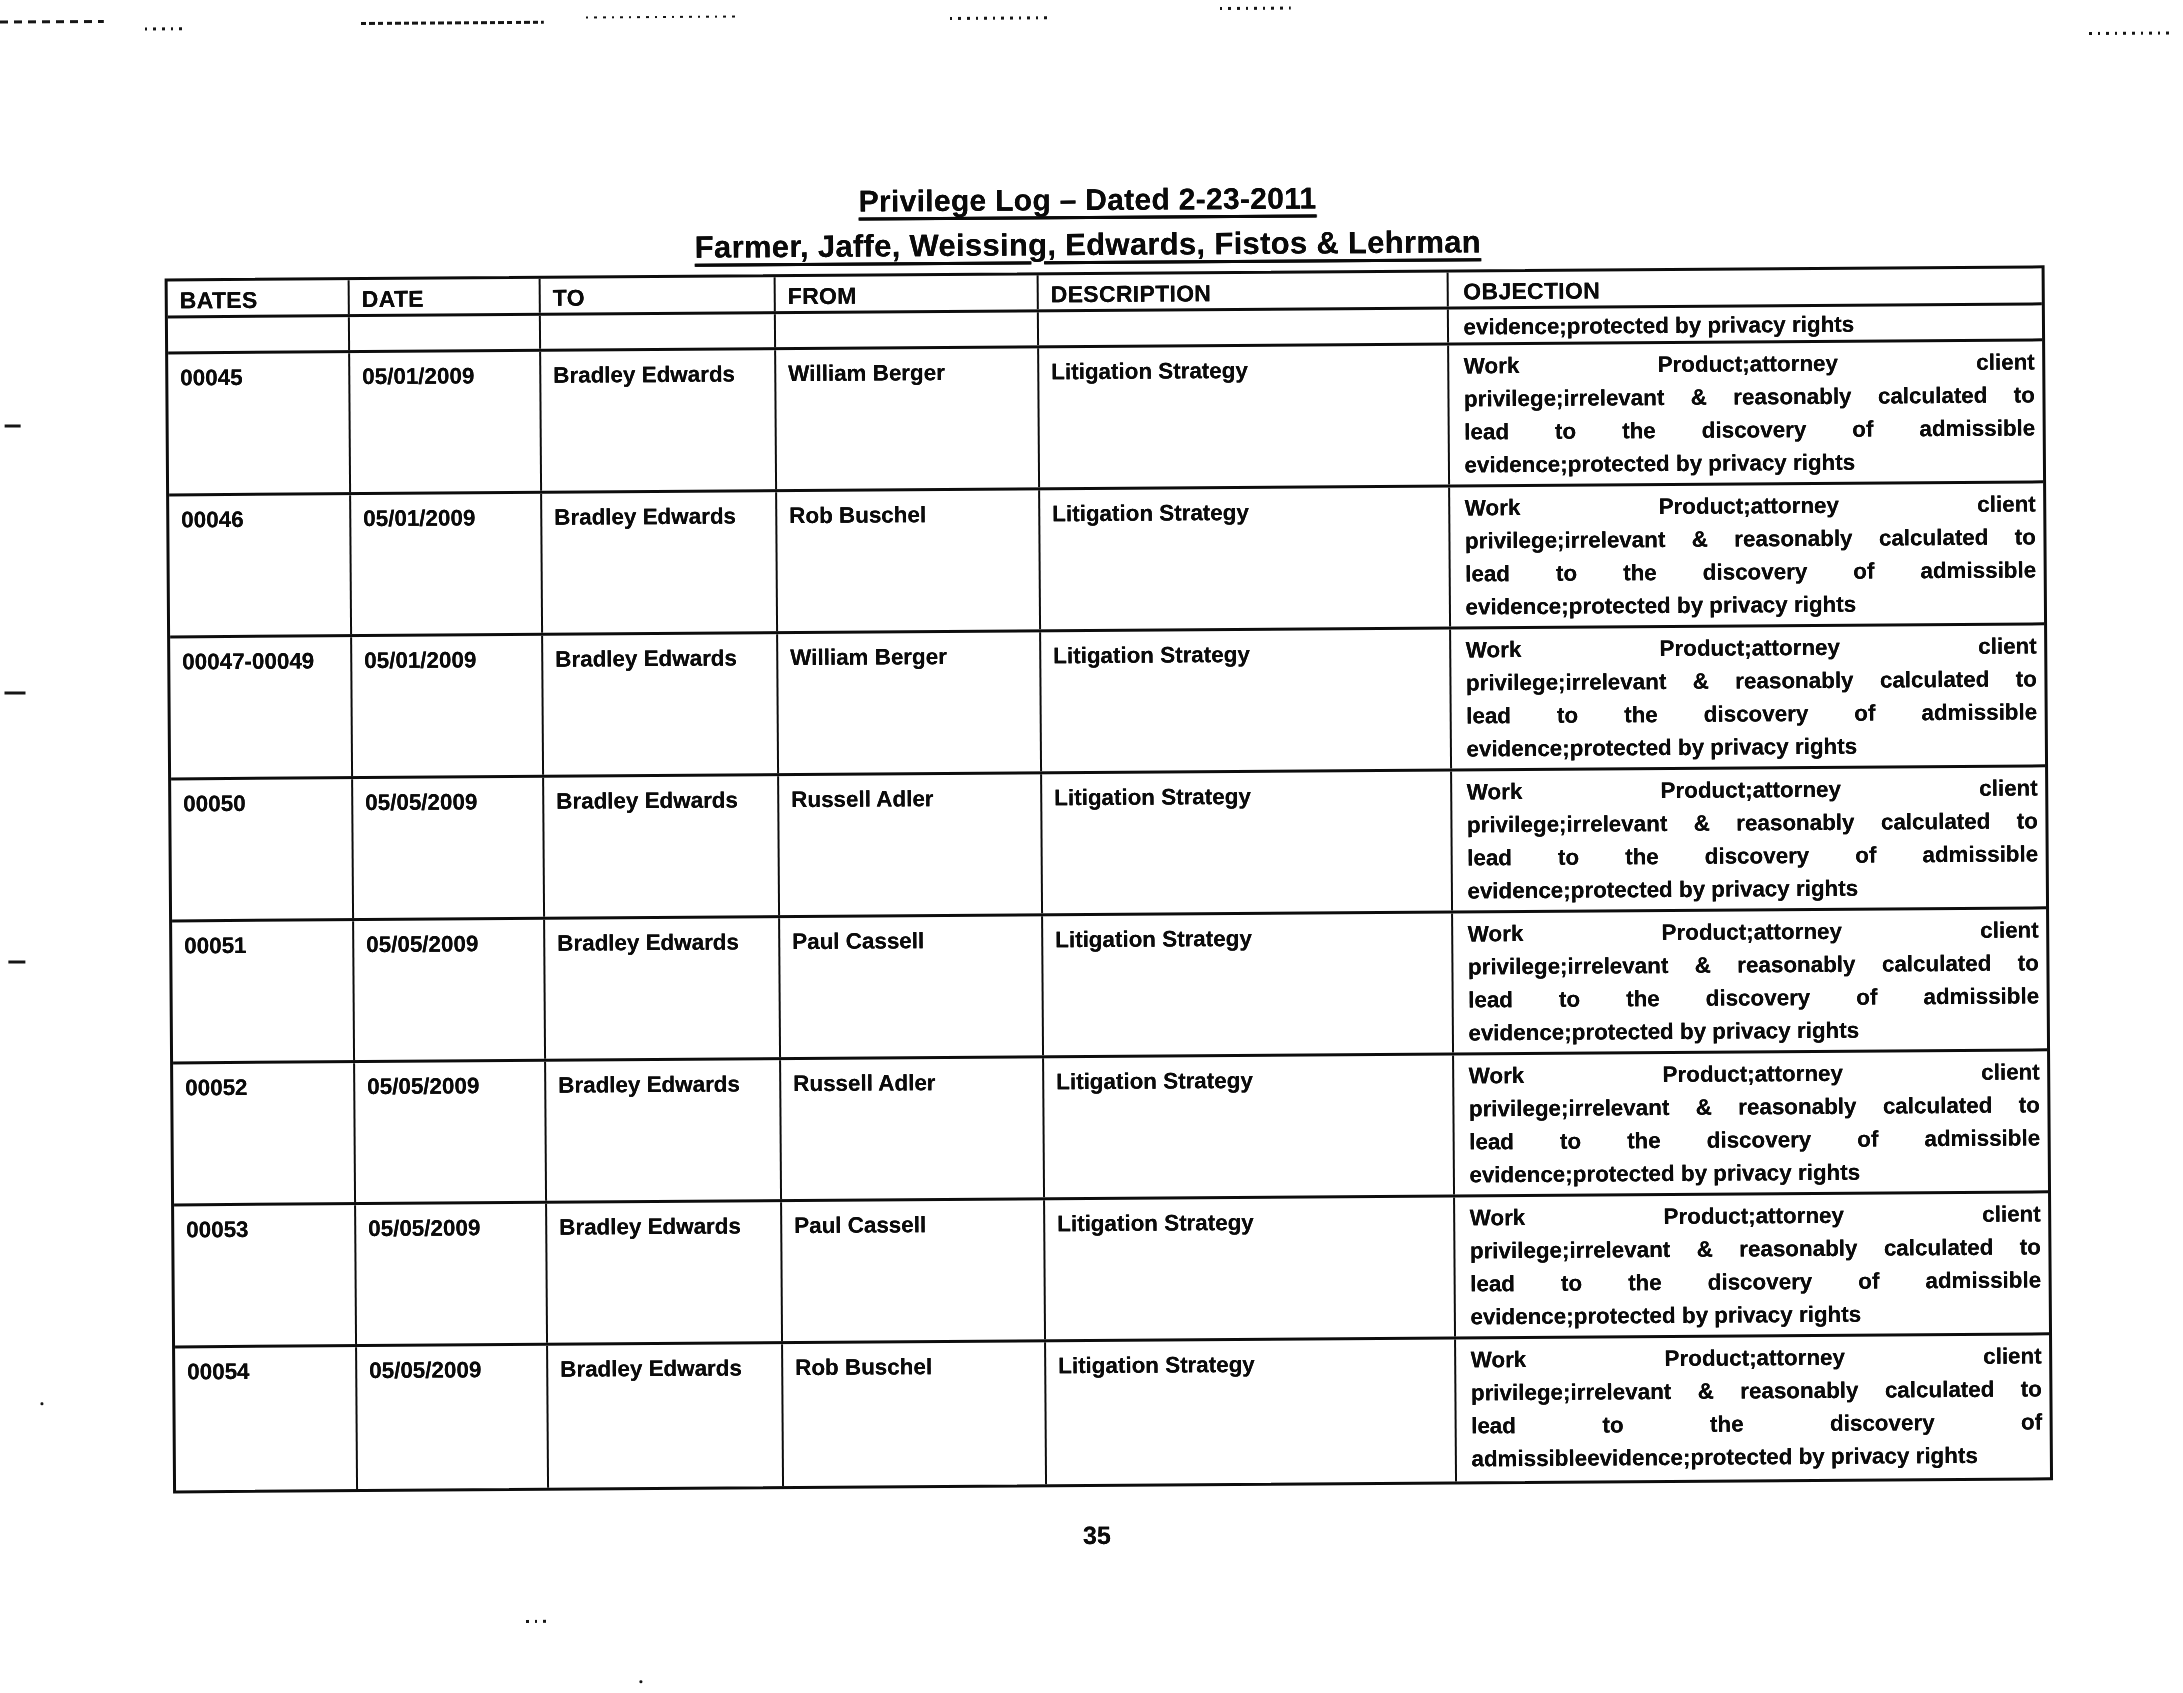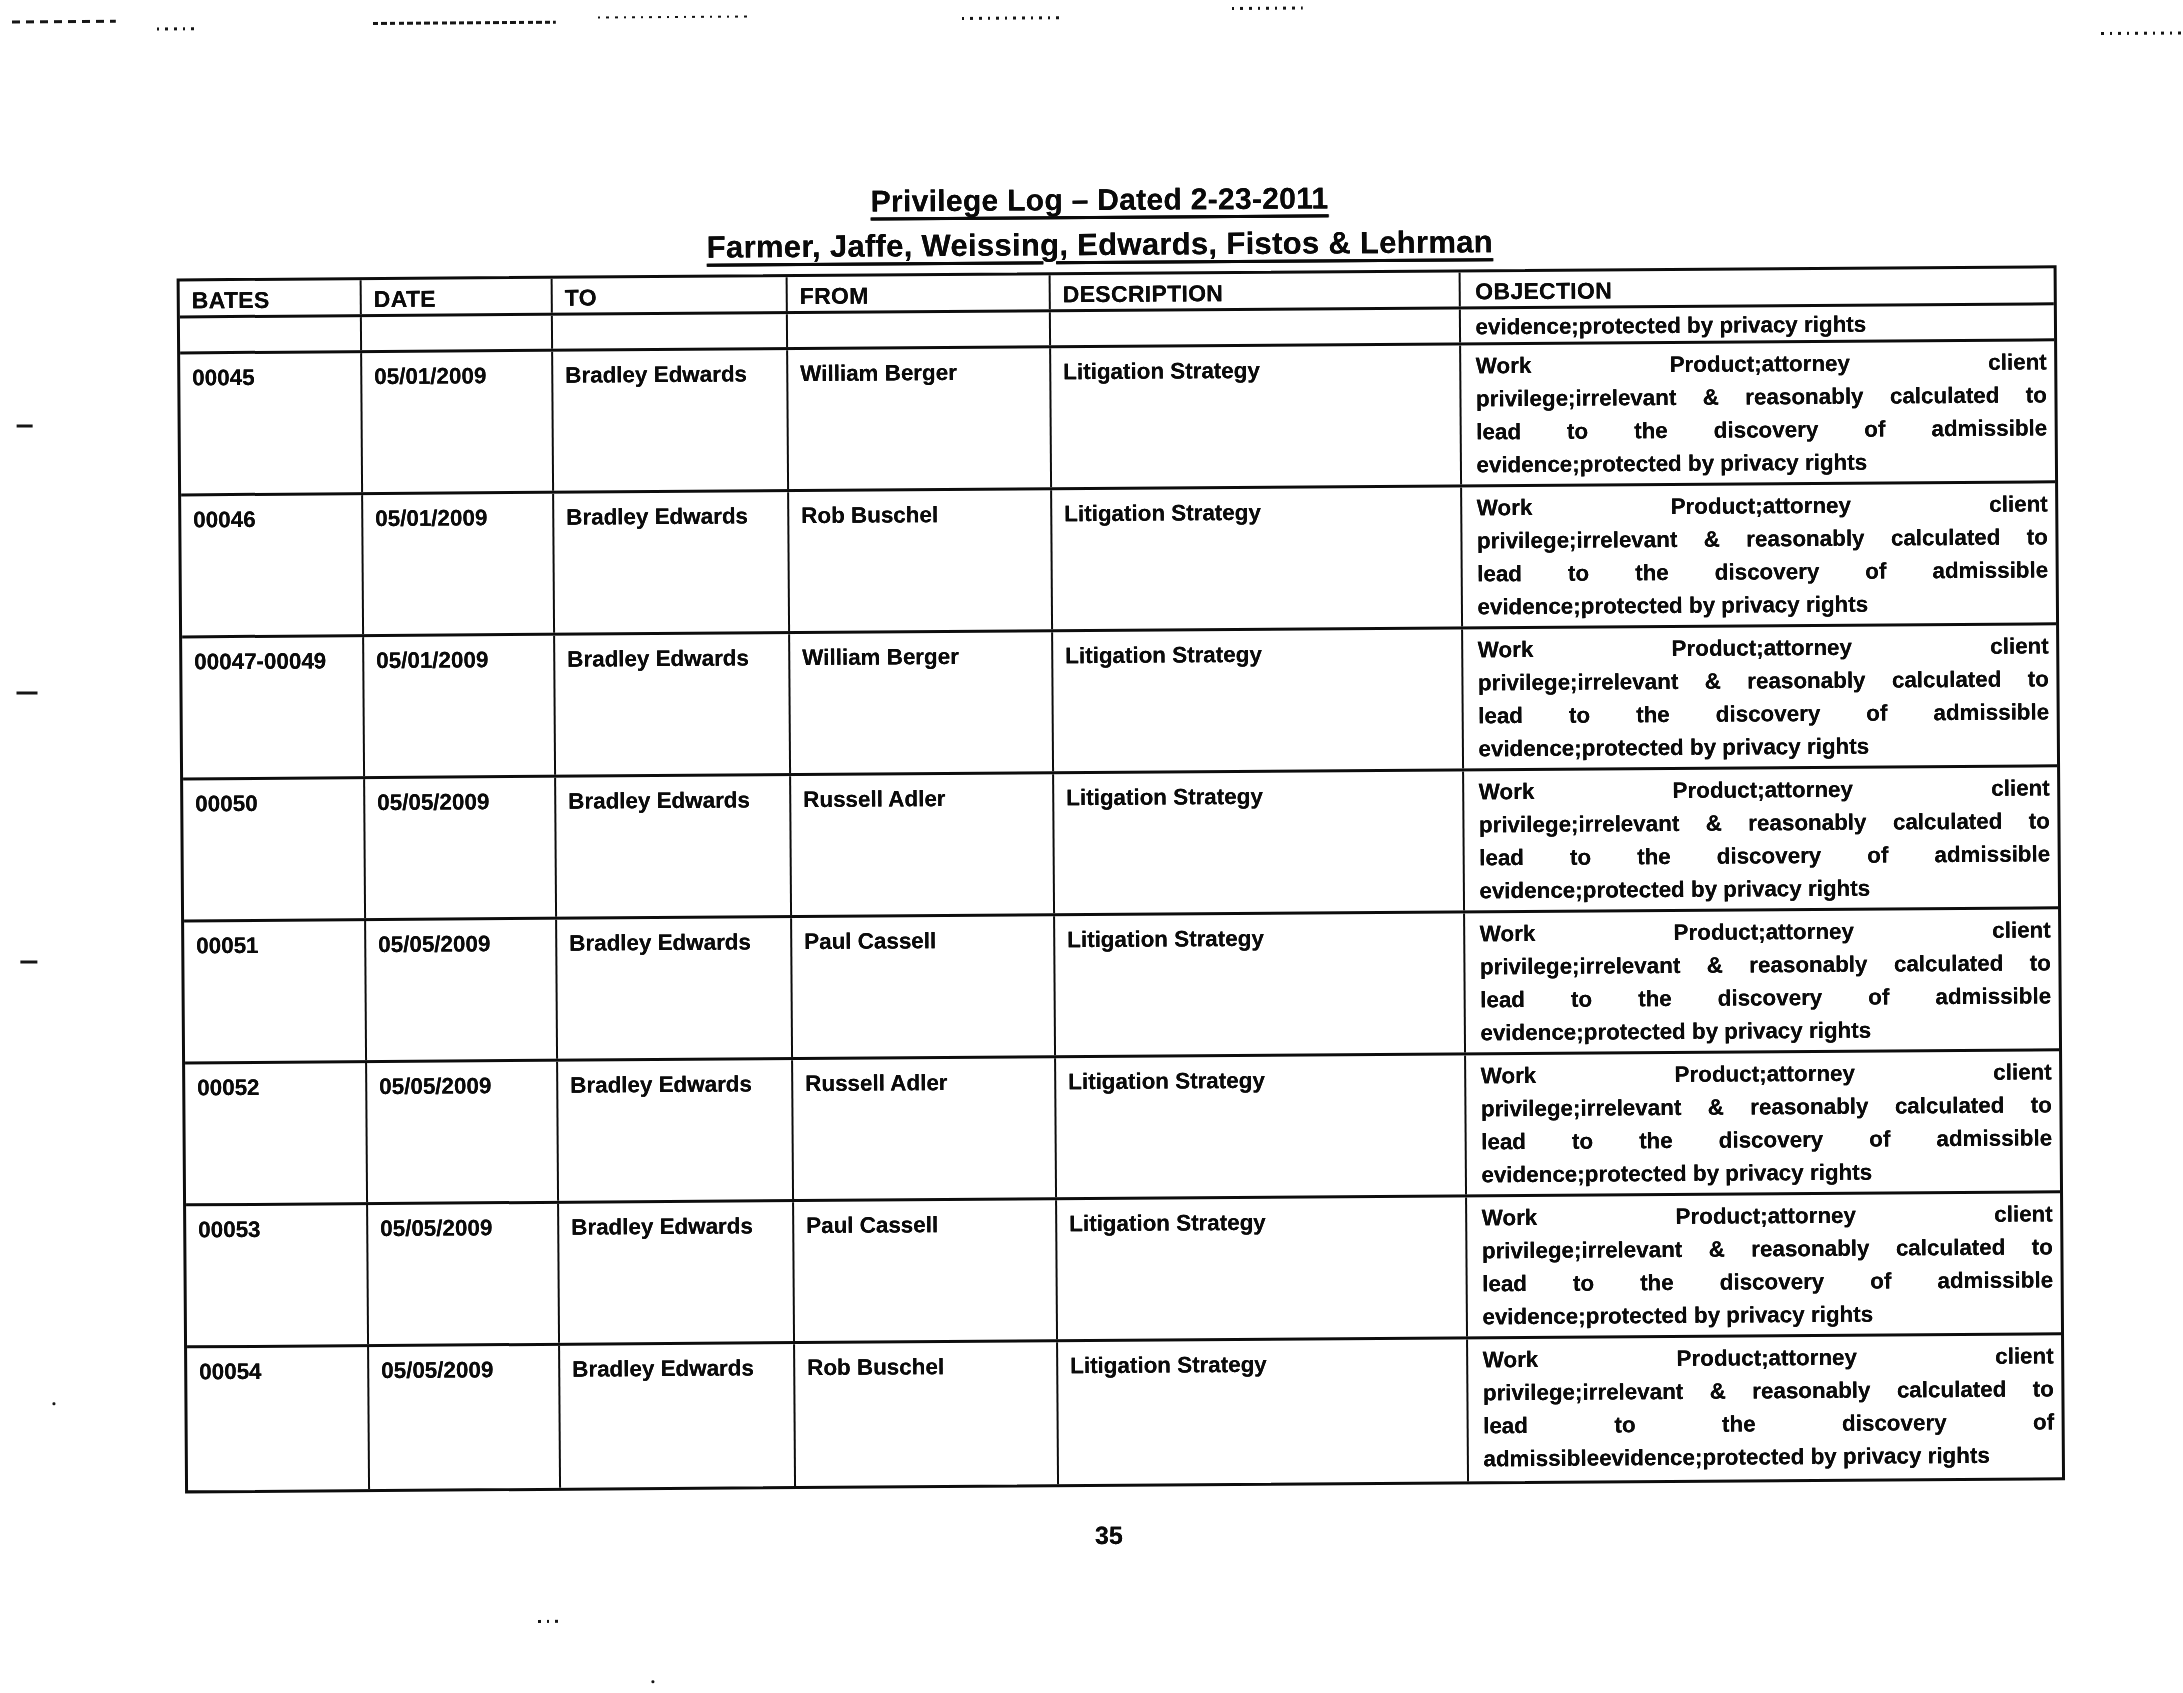--- a/index.html
+++ b/index.html
@@ -4,21 +4,21 @@
 <style>
   html,body{margin:0;padding:0;}
   body{
     width:2183px;height:1693px;
     background:#ffffff;
     font-family:"Liberation Sans", sans-serif;
     color:#0b0b0b;
     overflow:hidden;
     position:relative;
   }
-  .sheet{position:absolute;inset:0;margin-left:12px;}
+  .sheet{position:absolute;inset:0;}
   
   .tilt{
     position:absolute;inset:0;
     transform:rotate(-0.4deg);
     transform-origin:50% 45%;
   }
   .doc-title{
     position:absolute;
     left:0;width:2183px;
     text-align:center;

